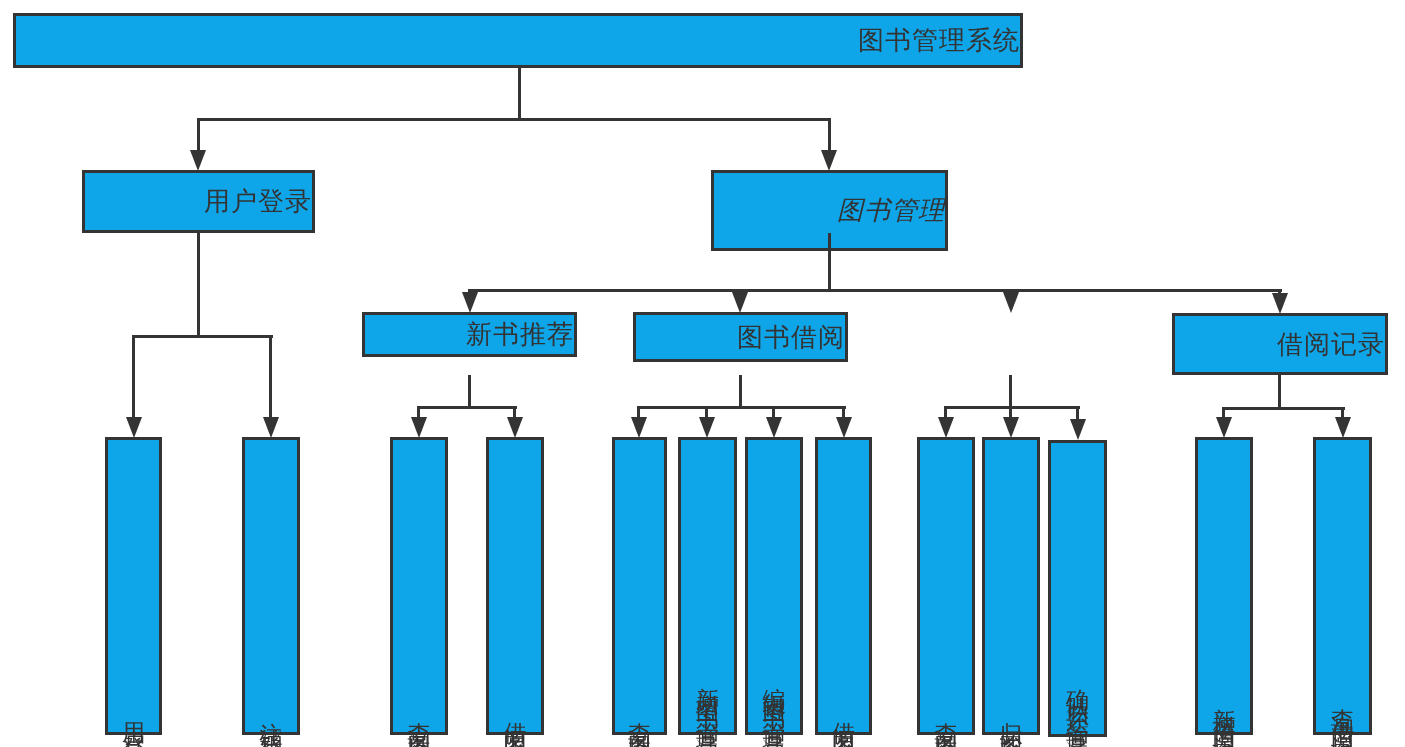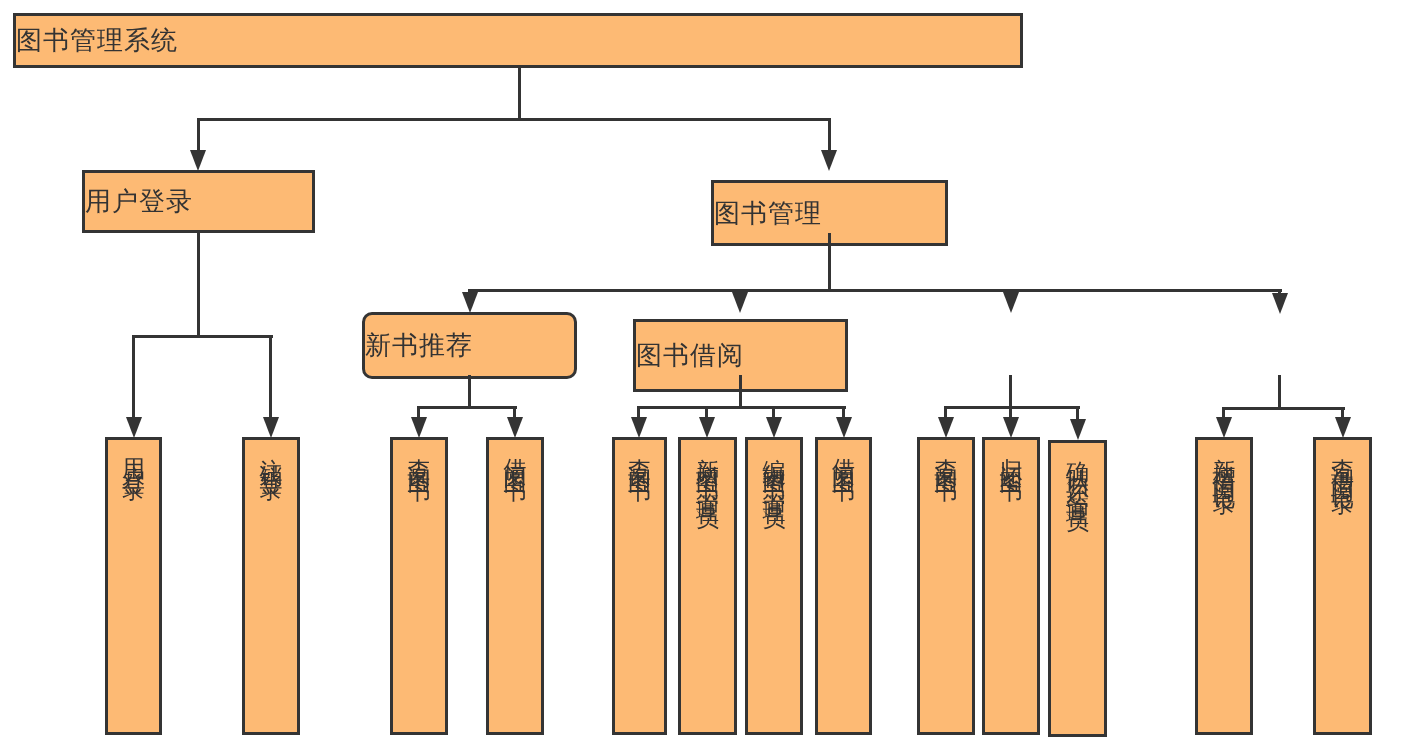--- a/index.html
+++ b/index.html
@@ -7,24 +7,24 @@
     position:relative;
     width:1405px;height:747px;
     background:#ffffff;
     font-family:"Liberation Sans","DejaVu Sans",sans-serif;
     overflow:hidden;
   }
   .box{
     position:absolute;
     box-sizing:border-box;
     border:3px solid #343434;
-    background:#fdba74;
+    background:#0ea5e9;
     display:flex;
     align-items:center;
-    justify-content:flex-start;
+    justify-content:flex-end;
     color:#333333;
     font-size:26px;
     letter-spacing:1px;
     white-space:nowrap;
   }
   .vbox{
     writing-mode:vertical-rl;
     text-orientation:mixed;
     font-size:23px;
     letter-spacing:7px;
@@ -54,29 +54,32 @@
 
 <div class="canvas">
 
   <div class="box" style="left:13px;top:13px;width:1010px;height:55px;">
     <span>图书管理系统</span>
   </div>
 
   <div class="box" style="left:82px;top:170px;width:233px;height:63px;">
     <span>用户登录</span>
   </div>
-  <div class="box" style="left:711px;top:180px;width:237px;height:66px;">
+  <div class="box" style="left:711px;top:170px;width:237px;height:81px;font-style:italic;">
     <span>图书管理</span>
   </div>
 
-  <div class="box" style="left:362px;top:312px;width:215px;height:67px;border-radius:10px;">
+  <div class="box" style="left:362px;top:312px;width:215px;height:45px;">
     <span>新书推荐</span>
   </div>
-  <div class="box" style="left:633px;top:312px;width:215px;height:73px;margin-top:7px;">
+  <div class="box" style="left:633px;top:312px;width:215px;height:50px;">
     <span>图书借阅</span>
+  </div>
+  <div class="box" style="left:1172px;top:313px;width:216px;height:62px;">
+    <span>借阅记录</span>
   </div>
 
   <div class="box vbox" style="left:105px;top:437px;width:57px;height:298px;">
     <span>用户登录</span>
   </div>
   <div class="box vbox" style="left:242px;top:437px;width:58px;height:298px;">
     <span>注销登录</span>
   </div>
 
   <div class="box vbox" style="left:390px;top:437px;width:58px;height:298px;">

